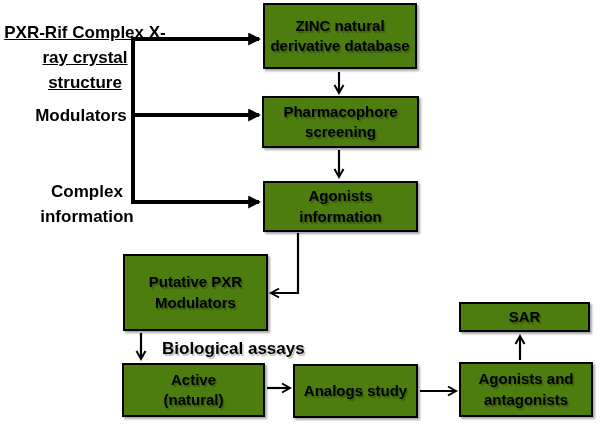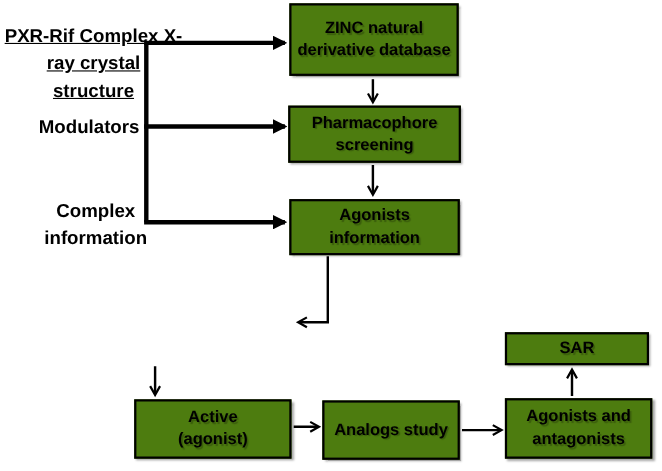--- a/index.html
+++ b/index.html
@@ -115,29 +115,34 @@
 derivative database</span>
   </div>
   <div class="box pharma">
     <span>Pharmacophore
 screening</span>
   </div>
   <div class="box scoring">
     <span>Agonists
 information</span>
   </div>
+  <div class="box putative">
+    <span>Putative PXR
+Modulators</span>
+  </div>
   <div class="box active">
     <span>Active
-(agonist)</span>
+(natural)</span>
   </div>
   <div class="box analogs">
     <span>Analogs study</span>
   </div>
   <div class="box sar">
     <span>SAR</span>
   </div>
   <div class="box agonists">
     <span>Agonists and
 antagonists</span>
   </div>
 
+  <div class="edge-label bioassays">Biological assays</div>
 
 </div>
 
 </body></html>

